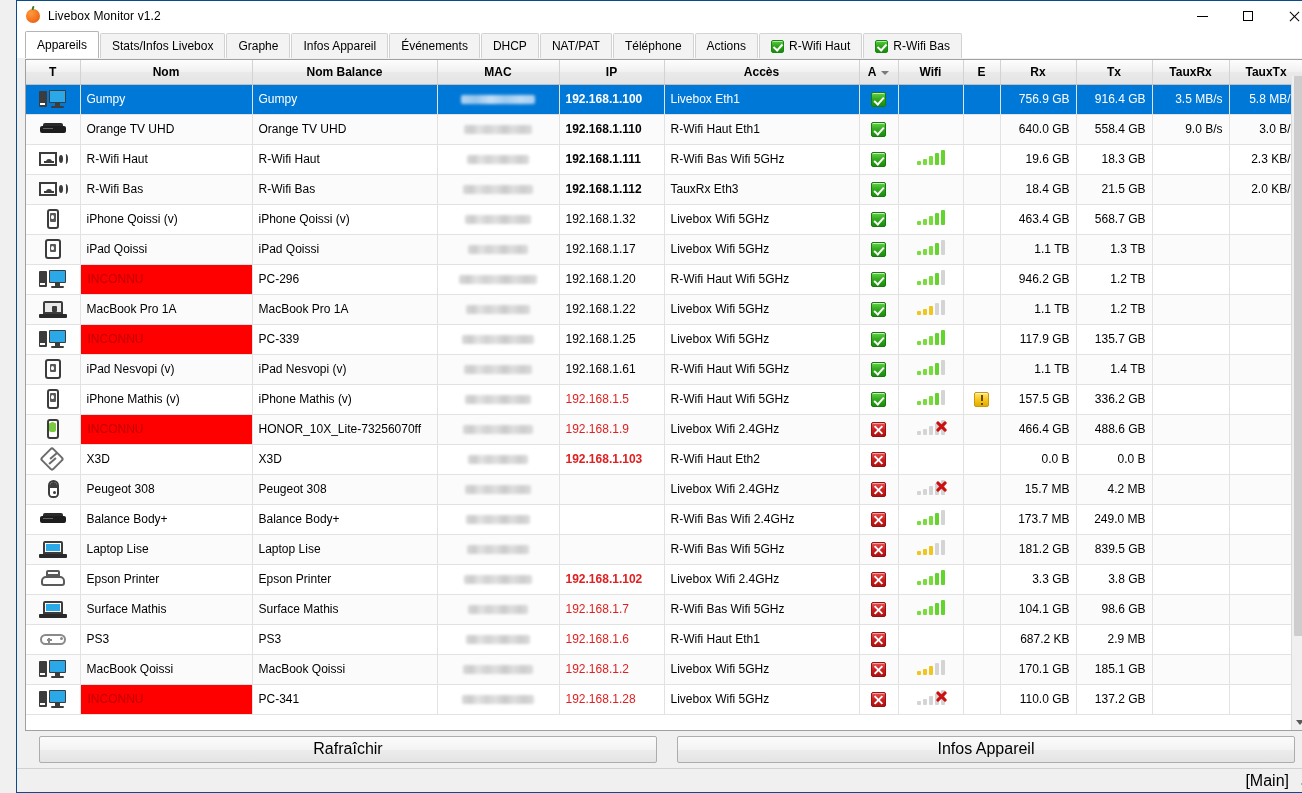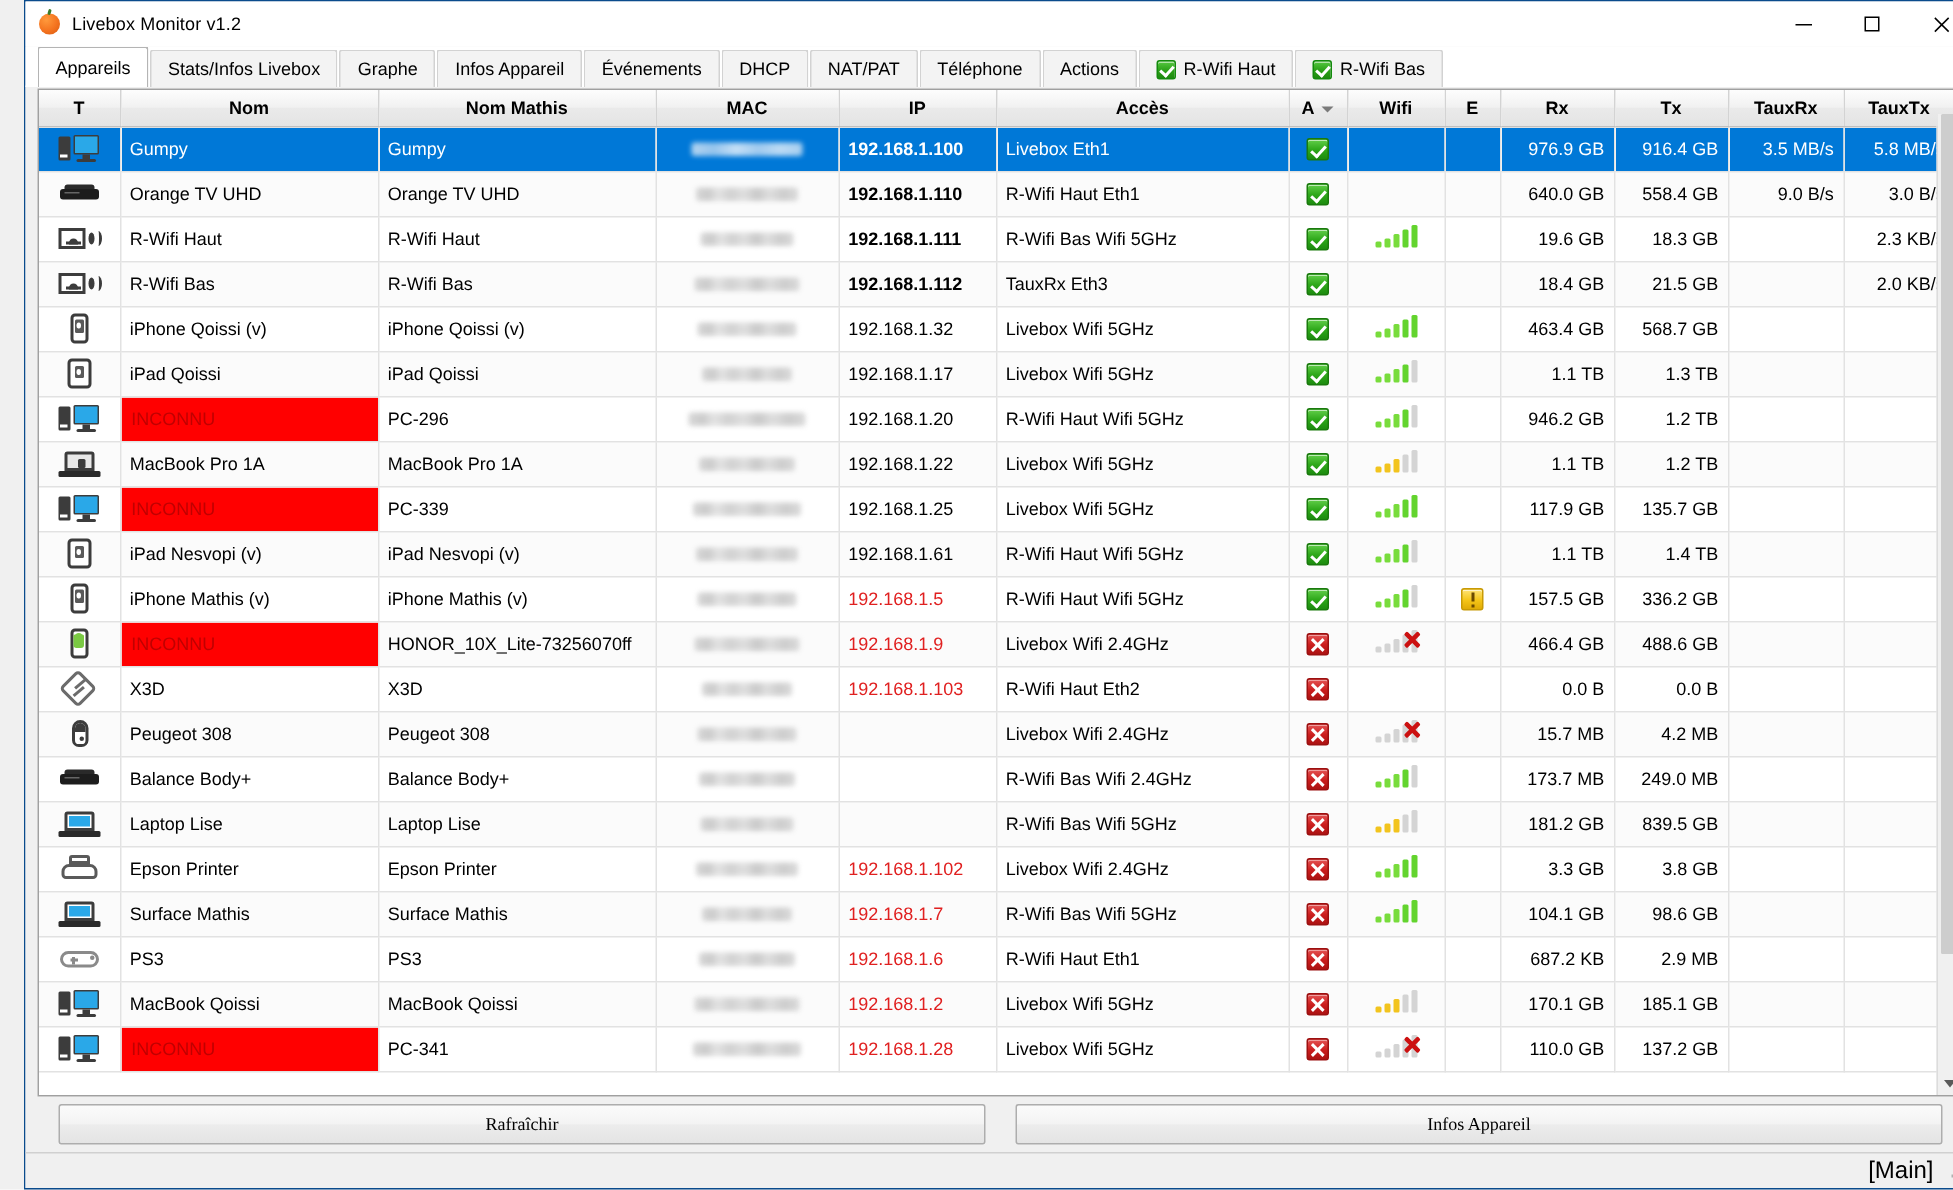--- a/index.html
+++ b/index.html
@@ -146,21 +146,21 @@
   }
   tr.row:nth-child(odd) td{background:#ffffff;}
   tr.row:nth-child(even) td{background:#fbfbfb;}
   tr.row.selected td{background:#0078d7 !important;color:#fff;}
   td.c-t{text-align:center;padding:0;}
   td.num{text-align:right;padding-right:8px;}
   td.ctr{text-align:center;padding:0;}
   td.nom{padding-left:7px;}
   .ip-bold{font-weight:bold;}
   .ip-red{color:#e02020;}
-  .ip-red-bold{color:#e02020;font-weight:normal;}
+  .ip-red-bold{color:#e02020;font-weight:bold;}
   .nom-unknown{
     display:block;margin:0 -6px;padding:0 7px;
     background:#ff0000;color:#c00000;
     height:29px;line-height:29px;
   }
   .mac-blur{
     display:inline-block;height:9px;border-radius:2px;
     background:linear-gradient(90deg,#d6d6d6 0%,#c9c9c9 12%,#e2e2e2 22%,#cfcfcf 34%,#dedede 47%,#c7c7c7 60%,#dddddd 72%,#cbcbcb 86%,#d9d9d9 100%);
     filter:blur(1.6px);
     opacity:.95;
@@ -278,21 +278,21 @@
   
   .buttonbar{
     height:37px;min-height:37px;
     display:flex;align-items:center;justify-content:space-between;
     padding:4px 4px 5px 4px;box-sizing:border-box;
   }
   .btn{
     height:25px;min-width:0;flex:1;margin:1px 10px;
     background:linear-gradient(180deg,#fbfbfb 0%,#f3f3f3 50%,#ececec 51%,#e4e4e4 100%);
     border:1px solid #adadad;border-radius:2px;
-    font-size:12px;font-family:Liberation Serif, serif;color:#000;
+    font-size:16px;font-family:Liberation Sans, sans-serif;color:#000;
     display:flex;align-items:center;justify-content:center;
     cursor:default;
   }
 
   
   .statusbar{
     height:24px;min-height:24px;
     background:#f0f0f0;border-top:1px solid #d0d0d0;
     display:flex;align-items:center;
     padding:0 8px 0 10px;box-sizing:border-box;
@@ -378,21 +378,21 @@
                 <col style="width: 37px;">
                 <col style="width: 76px;">
                 <col style="width: 76px;">
                 <col style="width: 77px;">
                 <col style="width: 74px;">
               </colgroup>
             <thead>
                 <tr id="grid-head">
                   <th><span>T</span></th>
                   <th><span>Nom</span></th>
-                  <th><span>Nom Mathis</span></th>
+                  <th><span>Nom Balance</span></th>
                   <th><span>MAC</span></th>
                   <th><span>IP</span></th>
                   <th><span>Accès</span></th>
                   <th class="sorted"><span>A</span><span class="sortarrow"></span></th>
                   <th><span>Wifi</span></th>
                   <th><span>E</span></th>
                   <th><span>Rx</span></th>
                   <th><span>Tx</span></th>
                   <th><span>TauxRx</span></th>
                   <th><span>TauxTx</span></th>
@@ -404,21 +404,21 @@
                         <i></i>
                       </span><span class="stand"></span><span class="base"></span></span></td>
                   <td class="nom"><span>Gumpy</span></td>
                   <td class="nom"><span>Gumpy</span></td>
                   <td class="ctr"><span class="mac-blur" style="width: 74px;"></span></td>
                   <td><span class="ip-bold">192.168.1.100</span></td>
                   <td><span>Livebox Eth1</span></td>
                   <td class="ctr"><span class="chk-cell"></span></td>
                   <td class="ctr"></td>
                   <td class="ctr"></td>
-                  <td class="num"><span>976.9 GB</span></td>
+                  <td class="num"><span>756.9 GB</span></td>
                   <td class="num"><span>916.4 GB</span></td>
                   <td class="num"><span>3.5 MB/s</span></td>
                   <td class="num"><span>5.8 MB/s</span></td>
                 </tr>
                 <tr class="row">
                   <td class="c-t"><span class="dev stb"><span class="top"></span><span class="body"></span></span></td>
                   <td class="nom"><span>Orange TV UHD</span></td>
                   <td class="nom"><span>Orange TV UHD</span></td>
                   <td class="ctr"><span class="mac-blur" style="width: 68px;"></span></td>
                   <td><span class="ip-bold">192.168.1.110</span></td>

